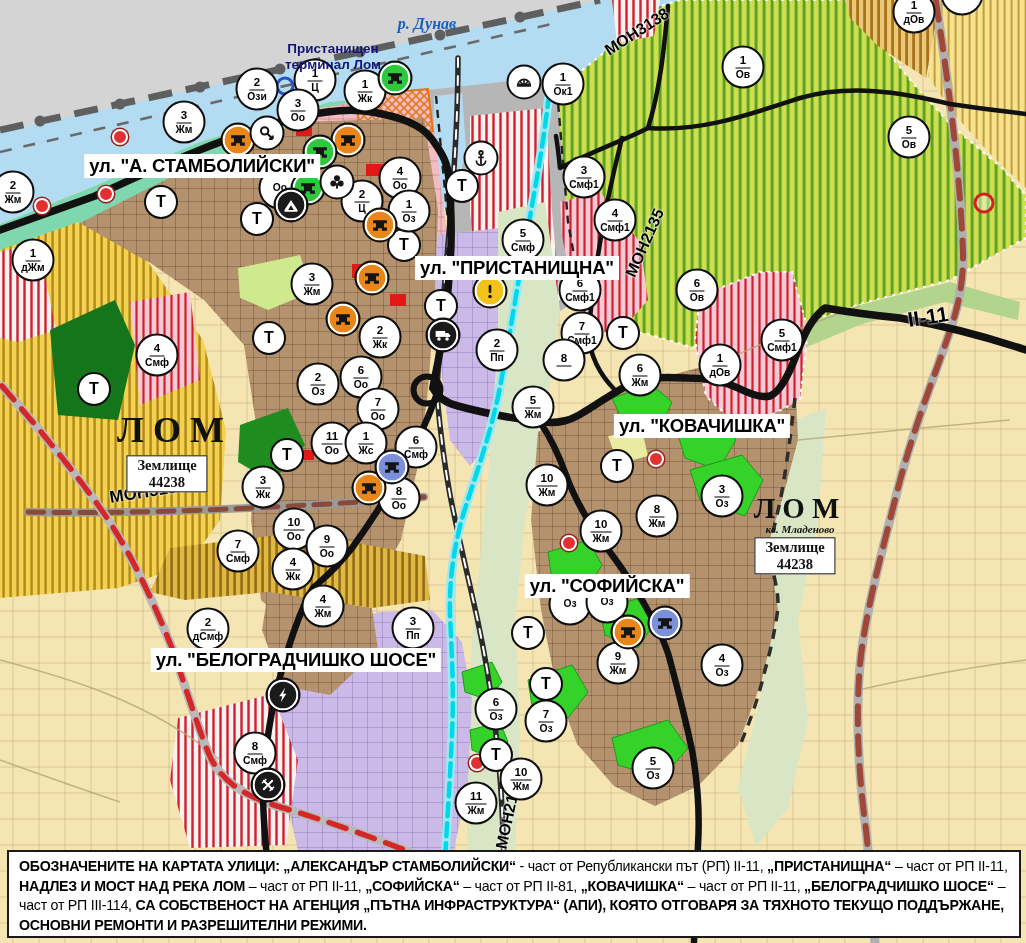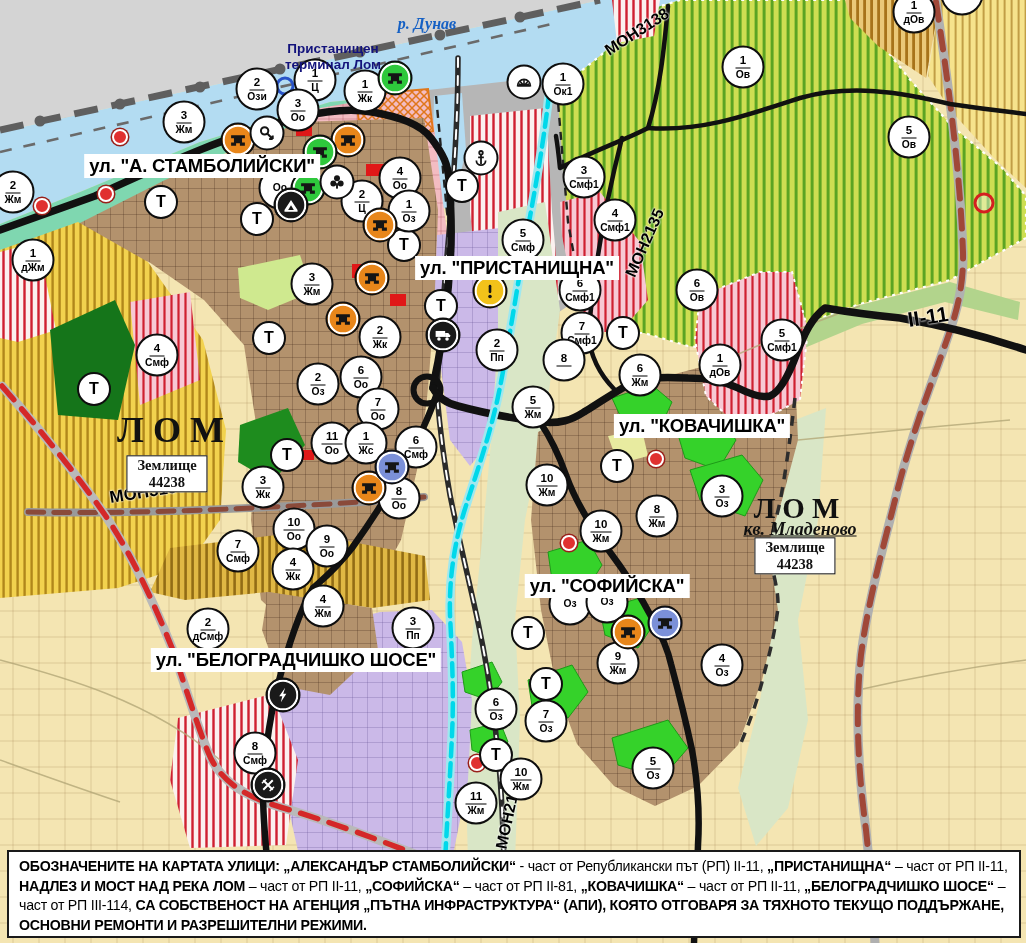--- a/index.html
+++ b/index.html
@@ -40,21 +40,21 @@
   .road-label{color:#000;font-weight:700;white-space:nowrap;z-index:22;
               text-shadow:0 0 2px #fff,0 0 2px #fff;}
 
   .static-label{position:absolute;transform:translate(-50%,-50%);z-index:24;white-space:nowrap;}
   .river-label{font-family:"Liberation Serif","DejaVu Serif",serif;font-style:italic;font-weight:700;
                font-size:16px;color:#1560c4;}
   .port-label{font-size:13.5px;font-weight:700;color:#13137c;text-align:center;line-height:1.2;z-index:24;}
   .city-name{font-family:"Liberation Serif","DejaVu Serif",serif;font-weight:700;color:#111;}
   .lom-left{font-size:36px;letter-spacing:9px;}
   .lom-right{font-size:29px;letter-spacing:7px;}
-  .kv{font-family:"Liberation Serif","DejaVu Serif",serif;font-style:italic;font-weight:700;font-size:18px;color:#111;text-decoration:underline;}
+  .kv{font-family:"Liberation Serif","DejaVu Serif",serif;font-style:italic;font-weight:700;font-size:11px;color:#111;}
   .zem-box{background:#fff;border:1.6px solid #111;padding:1px 10px;text-align:center;
            font-family:"Liberation Serif","DejaVu Serif",serif;font-weight:700;font-size:14.5px;color:#111;line-height:1.15;z-index:26;}
 
   
   #note{position:absolute;left:7px;top:850px;width:990px;height:74px;background:#fff;border:2.2px solid #1a1a1a;
         padding:5px 10px;z-index:100;font-size:14.2px;line-height:1.38;color:#000;letter-spacing:-0.25px;}
   #note .b{font-weight:700;}
 </style>
 </head>
 <body>

